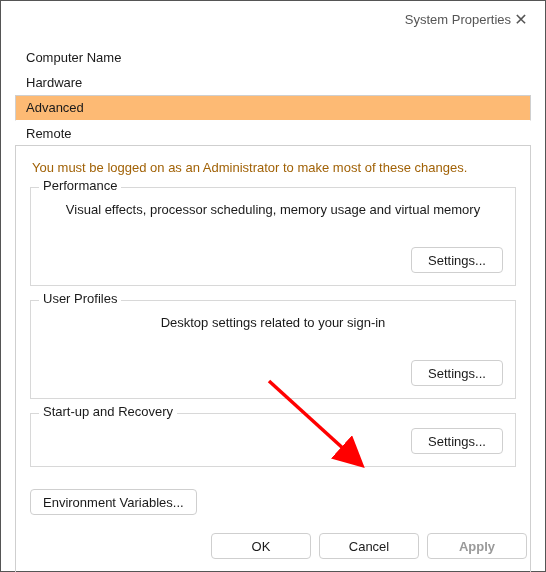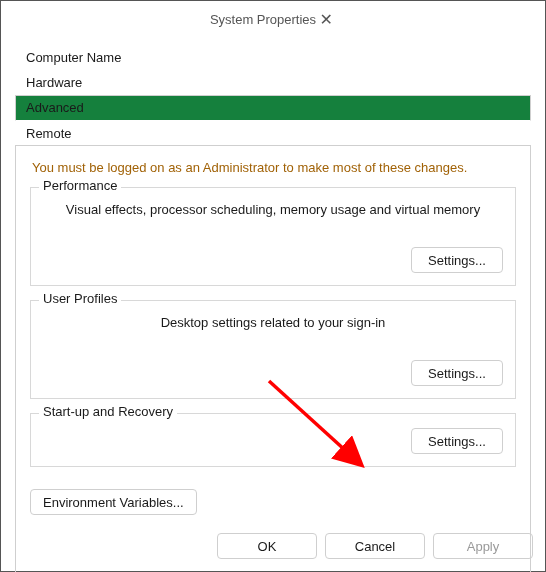--- a/index.html
+++ b/index.html
@@ -18,21 +18,21 @@
       width: 546px;
       height: 572px;
       background: #fff;
       border: 1px solid #555;
       position: relative;
     }
     .titlebar {
       height: 36px;
       display: flex;
       align-items: center;
-      justify-content: center;
+      justify-content: flex-end;
       padding: 0 14px 0 14px;
       color: #555;
       font-size: 13px;
     }
     .close-x {
       font-size: 16px;
       color: #555;
       width: 20px;
       text-align: center;
       cursor: default;
@@ -48,21 +48,21 @@
       font-size: 13px;
       color: #1a1a1a;
       border: 1px solid transparent;
       border-bottom: none;
       position: relative;
       cursor: default;
     }
     .tab.active {
       border: 1px solid #cfcfcf;
       border-bottom: 1px solid #fff;
-      background: #15803d;
+      background: #fdba74;
       z-index: 2;
     }
     .tabpanel {
       margin: -1px 14px 0 14px;
       border: 1px solid #cfcfcf;
       padding: 12px 14px 16px 14px;
       height: 444px;
       position: relative;
       z-index: 1;
     }
@@ -113,30 +113,31 @@
     .env-row {
       display: flex;
       justify-content: flex-start;
       margin-top: 22px;
     }
     .env-btn {
       min-width: 160px;
     }
     .footer {
       position: absolute;
-      right: 12px;
+      right: 18px;
       bottom: 12px;
       display: flex;
       gap: 8px;
     }
     .footer .btn {
       width: 100px;
     }
     .btn.disabled {
       color: #9a9a9a;
+      font-weight: bold;
     }
     .arrow-annot {
       position: absolute;
       pointer-events: none;
       z-index: 5;
     }
   </style>
 </head>
 <body>
 

